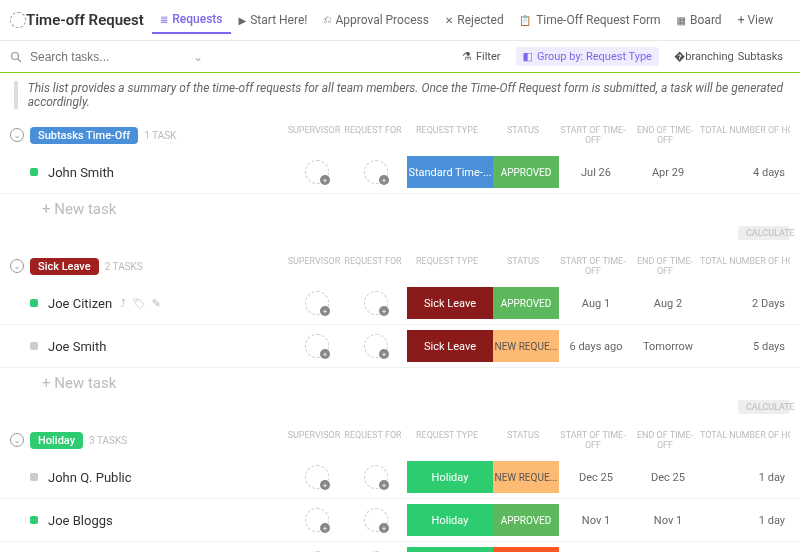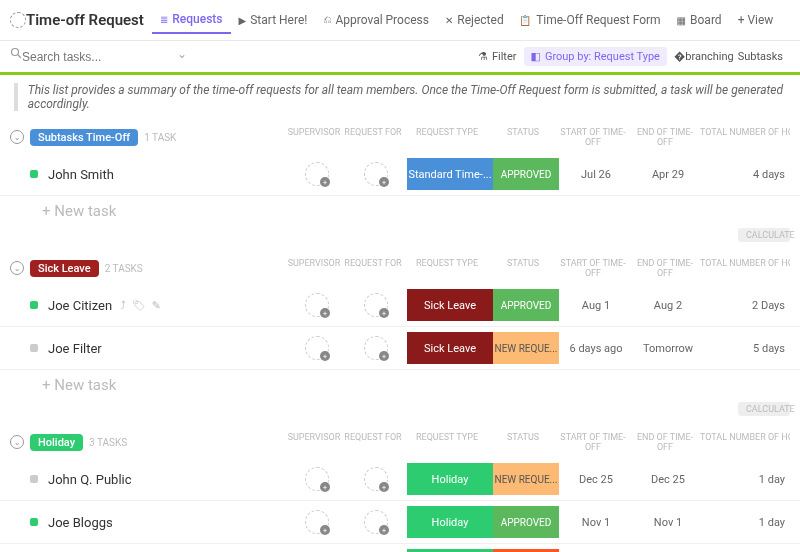--- a/index.html
+++ b/index.html
@@ -2,21 +2,21 @@
 <html><head>
 <meta charset="utf-8">
 <style>
 *{box-sizing:border-box;margin:0;padding:0}
 body{font-family:-apple-system,BlinkMacSystemFont,"Segoe UI",Roboto,sans-serif;font-size:12px;color:#333;background:#fff;width:800px}
 .header{display:flex;align-items:center;padding:6px 10px;border-bottom:1px solid #e8e8e8;}
 .logo-icon{width:16px;height:16px;border:1.5px dashed #999;border-radius:50%}
 .title{font-size:15px;font-weight:600;margin-right:8px}
 .tab{display:flex;align-items:center;gap:4px;padding:6px 8px;color:#666;cursor:pointer;font-size:12px}
 .tab.active{color:#7b68ee;border-bottom:2px solid #7b68ee;font-weight:500}
-.toolbar{display:flex;padding:6px 10px;border-bottom:3px solid #84cc16;gap:0}
+.toolbar{display:flex;align-items:center;padding:6px 10px;border-bottom:1px solid #84cc16;gap:8px}
 .search-icon{color:#888}
 .search-input{border:none;outline:none;font-size:12px;color:#999;flex:0 0 100px}
 .chev{color:#aaa;margin-right:auto}
 .tool-btn{display:flex;align-items:center;gap:4px;padding:3px 7px;font-size:11px;color:#555;cursor:pointer;border-radius:3px}
 .tool-btn.group{background:#f0ecfe;color:#7b68ee}
 .desc-row{display:flex;padding:8px 14px 10px;color:#666;font-style:italic;font-size:12px}
 .desc-bar{width:4px;background:#ddd;margin-right:10px}
 .group-head{display:flex;align-items:center;padding:6px 10px;gap:6px;font-size:10px;color:#aaa}
 .collapse{width:14px;height:14px;border:1.5px solid #999;border-radius:50%;display:flex;align-items:center;justify-content:center;font-size:8px;color:#999;cursor:pointer}
 .badge{padding:2px 8px;border-radius:4px;color:#fff;font-size:11px;font-weight:500}
@@ -179,21 +179,21 @@
         </div>
         <div class="cell c-type type-cell type-sick">Sick Leave</div>
         <div class="cell c-stat stat st-app">APPROVED</div>
         <div class="cell c-start date">Aug 1</div>
         <div class="cell c-end date">Aug 2</div>
         <div class="cell c-num num">2 Days</div>
       </div>
     </div>
     <div class="task">
       <span class="sq grey"></span>
-      <span class="name">Joe Filter</span>
+      <span class="name">Joe Smith</span>
       <div class="cells">
         <div class="cell c-sup">
           <span class="avatar"></span>
         </div>
         <div class="cell c-req">
           <span class="avatar"></span>
         </div>
         <div class="cell c-type type-cell type-sick">Sick Leave</div>
         <div class="cell c-stat stat st-new">NEW REQUE...</div>
         <div class="cell c-start date">6 days ago</div>

